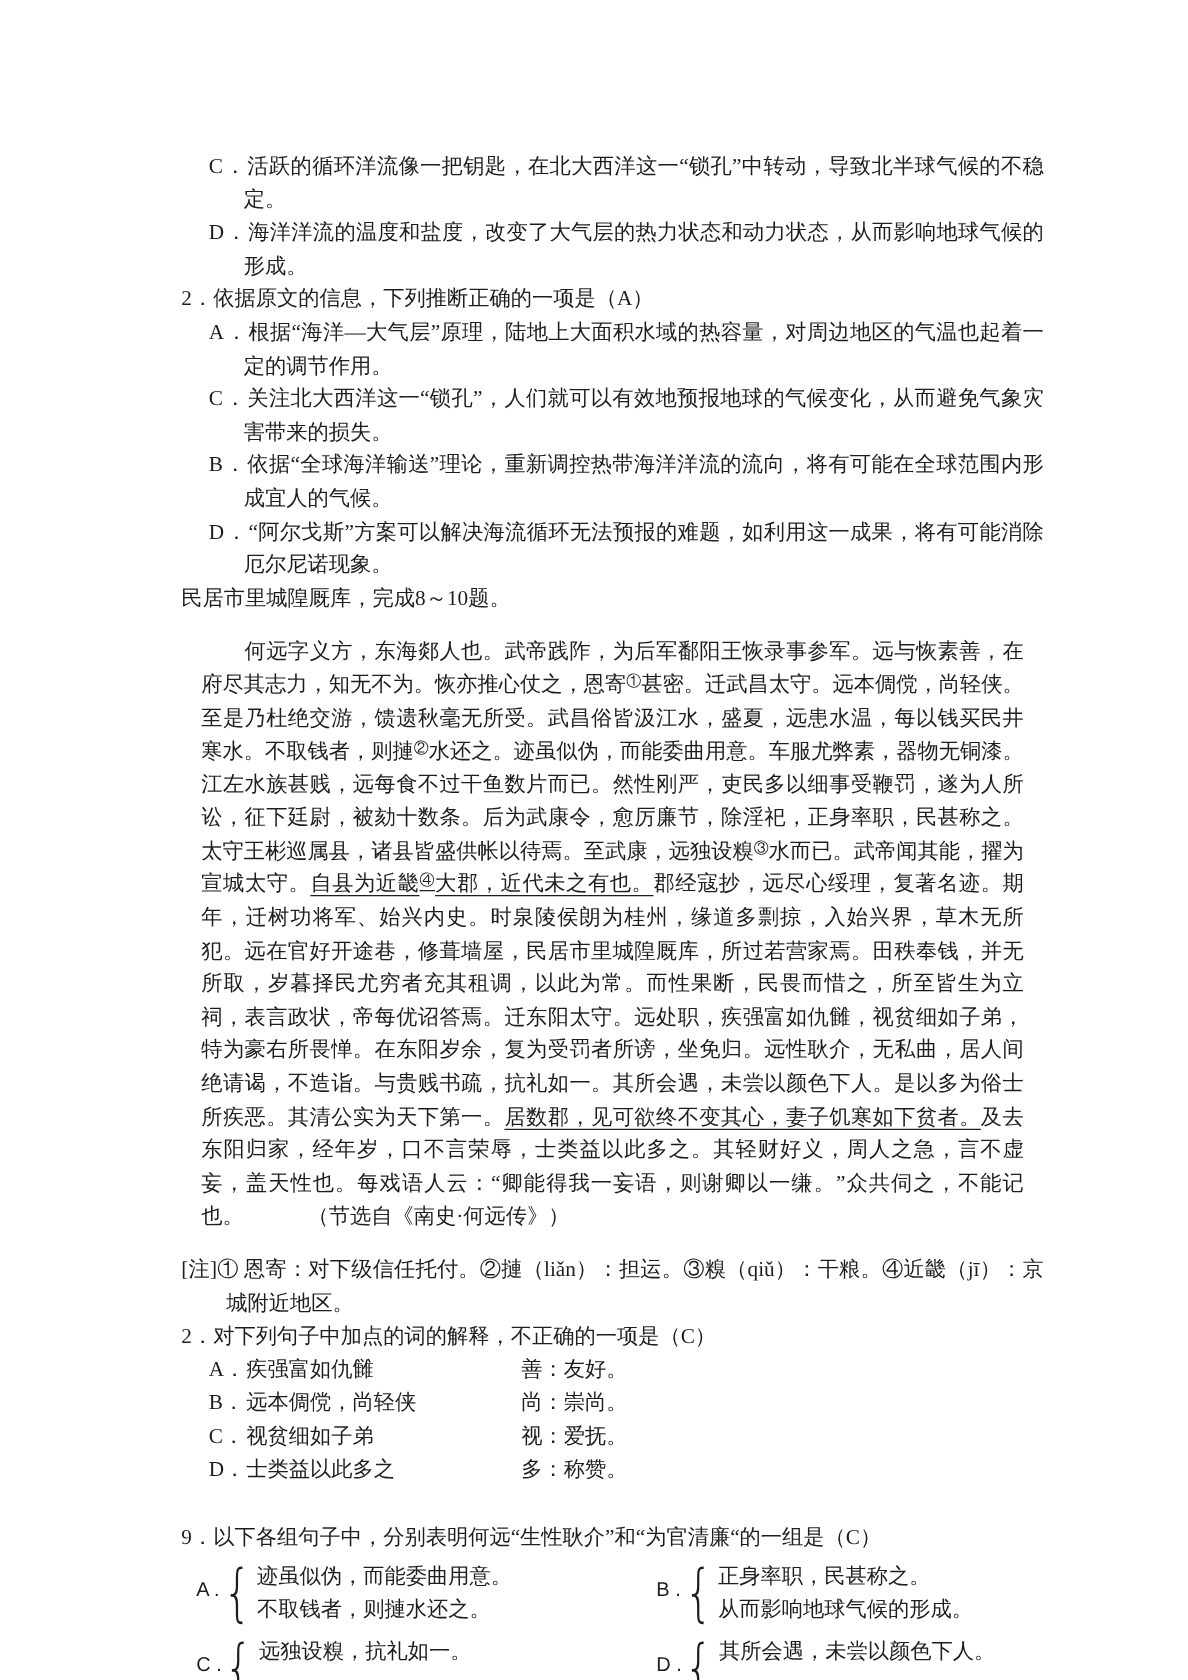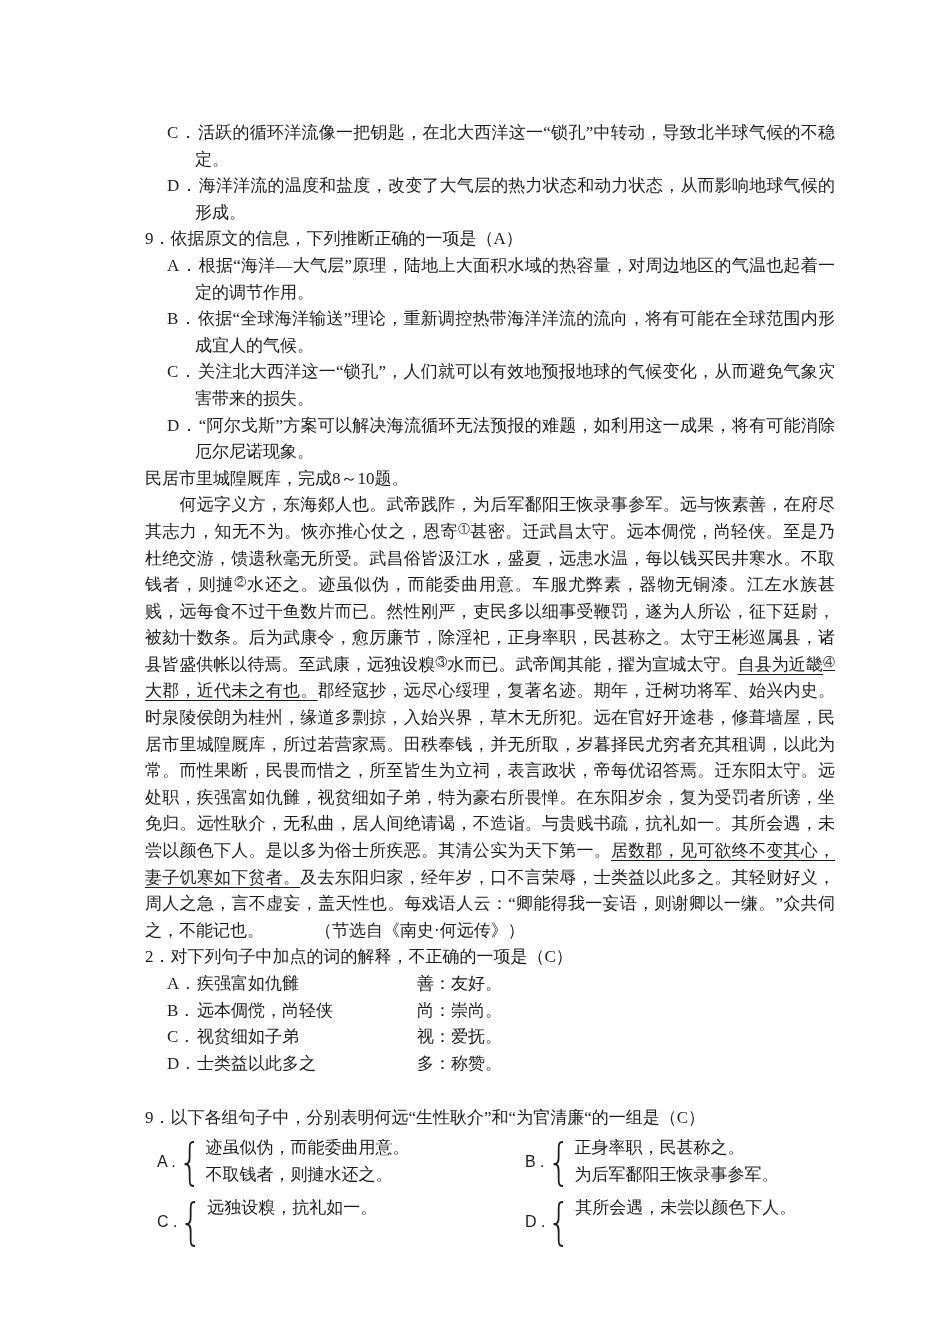--- a/index.html
+++ b/index.html
@@ -6,62 +6,63 @@
   body{width:950px;height:1344px;position:relative;overflow:hidden;
        font-family:"Liberation Serif","DejaVu Serif",serif;color:#1d1d1d;}
   .page{position:absolute;left:145px;top:120px;width:690px;
         font-size:17px;line-height:26.6px;text-align:justify;}
   
   .opt{padding-left:50px;text-indent:-28px;}
   .opt .opt-label{letter-spacing:1px;}
   
   .qstem{padding-left:50px;text-indent:-50px;}
   .sec-heading{padding-left:0;}
-  .passage{margin:0;font-family:Liberation Serif, serif;}
+  .passage{margin:16px;font-family:Liberation Serif, serif;}
   .passage .ul{text-decoration:underline;text-underline-offset:4px;text-decoration-thickness:1px;}
   .passage .sup{font-size:12px;vertical-align:4px;line-height:0;}
   .note{padding-left:36px;text-indent:-36px;}
   
   .q8row{display:flex;padding-left:22px;}
   .q8row .q8-label{width:30px;flex:none;}
   .q8row .q8-phrase{width:220px;flex:none;}
   .q8row .q8-gloss{flex:1;}
   
   .q9grid{display:grid;grid-template-columns:368px 1fr;padding-left:12px;row-gap:4px;margin-top:2px;}
   .q9group{display:flex;align-items:center;}
   .q9-label{font-family:"Liberation Sans","DejaVu Sans",sans-serif;font-size:16px;
             flex:none;margin-right:2px;}
   .q9-brace{flex:none;font-family:"DejaVu Sans",sans-serif;font-size:50px;font-weight:100;
             line-height:56px;transform:scaleX(.72);transform-origin:center;margin:0 0 0 -4px;}
   .q9-lines{flex:1;}
-  .q9-line{line-height:27px;min-height:27px;white-space:nowrap;font-family:Liberation Mono, monospace;}
+  .q9-line{line-height:27px;min-height:27px;white-space:nowrap;}
   .spacer28{height:28px;}
 </style>
 </head>
 <body>
 
 <div class="page">
 
   <div id="intro-options">
       <div class="opt"><span class="opt-label">C．</span><span>活跃的循环洋流像一把钥匙，在北大西洋这一“锁孔”中转动，导致北半球气候的不稳定。</span></div>
       <div class="opt"><span class="opt-label">D．</span><span>海洋洋流的温度和盐度，改变了大气层的热力状态和动力状态，从而影响地球气候的形成。</span></div>
     </div>
 
-  <div class="qstem">9．依据原文的信息，下列推断正确的一项是（A）</div>
+  <div class="qstem">2．依据原文的信息，下列推断正确的一项是（A）</div>
   <div id="q7-options">
       <div class="opt"><span class="opt-label">A．</span><span>根据“海洋—大气层”原理，陆地上大面积水域的热容量，对周边地区的气温也起着一定的调节作用。</span></div>
+      <div class="opt"><span class="opt-label">C．</span><span>关注北大西洋这一“锁孔”，人们就可以有效地预报地球的气候变化，从而避免气象灾害带来的损失。</span></div>
       <div class="opt"><span class="opt-label">B．</span><span>依据“全球海洋输送”理论，重新调控热带海洋洋流的流向，将有可能在全球范围内形成宜人的气候。</span></div>
-      <div class="opt"><span class="opt-label">C．</span><span>关注北大西洋这一“锁孔”，人们就可以有效地预报地球的气候变化，从而避免气象灾害带来的损失。</span></div>
       <div class="opt"><span class="opt-label">D．</span><span>“阿尔戈斯”方案可以解决海流循环无法预报的难题，如利用这一成果，将有可能消除厄尔尼诺现象。</span></div>
     </div>
 
   <div class="sec-heading">民居市里城隍厩库，完成8～10题。</div>
 
   <p class="passage" id="passage"><span>　　何远字义方，东海郯人也。武帝践阼，为后军鄱阳王恢录事参军。远与恢素善，在府尽其志力，知无不为。恢亦推心仗之，恩寄</span><span class="sup">①</span><span>甚密。迁武昌太守。远本倜傥，尚轻侠。至是乃杜绝交游，馈遗秋毫无所受。武昌俗皆汲江水，盛夏，远患水温，每以钱买民井寒水。不取钱者，则摙</span><span class="sup">②</span><span>水还之。迹虽似伪，而能委曲用意。车服尤弊素，器物无铜漆。江左水族甚贱，远每食不过干鱼数片而已。然性刚严，吏民多以细事受鞭罚，遂为人所讼，征下廷尉，被劾十数条。后为武康令，愈厉廉节，除淫祀，正身率职，民甚称之。太守王彬巡属县，诸县皆盛供帐以待焉。至武康，远独设糗</span><span class="sup">③</span><span>水而已。武帝闻其能，擢为宣城太守。</span><span class="ul">自县为近畿</span><span class="ul sup">④</span><span class="ul">大郡，近代未之有也。</span><span>郡经寇抄，远尽心绥理，复著名迹。期年，迁树功将军、始兴内史。时泉陵侯朗为桂州，缘道多剽掠，入始兴界，草木无所犯。远在官好开途巷，修葺墙屋，民居市里城隍厩库，所过若营家焉。田秩奉钱，并无所取，岁暮择民尤穷者充其租调，以此为常。而性果断，民畏而惜之，所至皆生为立祠，表言政状，帝每优诏答焉。迁东阳太守。远处职，疾强富如仇雠，视贫细如子弟，特为豪右所畏惮。在东阳岁余，复为受罚者所谤，坐免归。远性耿介，无私曲，居人间绝请谒，不造诣。与贵贱书疏，抗礼如一。其所会遇，未尝以颜色下人。是以多为俗士所疾恶。其清公实为天下第一。</span><span class="ul">居数郡，见可欲终不变其心，妻子饥寒如下贫者。</span><span>及去东阳归家，经年岁，口不言荣辱，士类益以此多之。其轻财好义，周人之急，言不虚妄，盖天性也。每戏语人云：“卿能得我一妄语，则谢卿以一缣。”众共伺之，不能记也。</span><span>　　　（节选自《南史·何远传》）</span></p>
 
+  <div class="note">[注]① 恩寄：对下级信任托付。②摙（liǎn）：担运。③糗（qiǔ）：干粮。④近畿（jī）：京城附近地区。</div>
 
   <div class="qstem">2．对下列句子中加点的词的解释，不正确的一项是（C）</div>
   <div id="q8-options">
       <div class="q8row">
         <span class="q8-label">A．</span>
         <span class="q8-phrase">疾强富如仇雠</span>
         <span class="q8-gloss">善：友好。</span>
       </div>
       <div class="q8row">
         <span class="q8-label">B．</span>
@@ -90,21 +91,21 @@
         <div class="q9-lines">
           <div class="q9-line">迹虽似伪，而能委曲用意。</div>
           <div class="q9-line">不取钱者，则摙水还之。</div>
         </div>
       </div>
       <div class="q9group">
         <span class="q9-label">B .</span>
         <span class="q9-brace">{</span>
         <div class="q9-lines">
           <div class="q9-line">正身率职，民甚称之。</div>
-          <div class="q9-line">为后军鄱阳王恢录事参军。</div>
+          <div class="q9-line">从而影响地球气候的形成。</div>
         </div>
       </div>
       <div class="q9group">
         <span class="q9-label">C .</span>
         <span class="q9-brace">{</span>
         <div class="q9-lines">
           <div class="q9-line">远独设糗，抗礼如一。</div>
           <div class="q9-line"></div>
         </div>
       </div>

